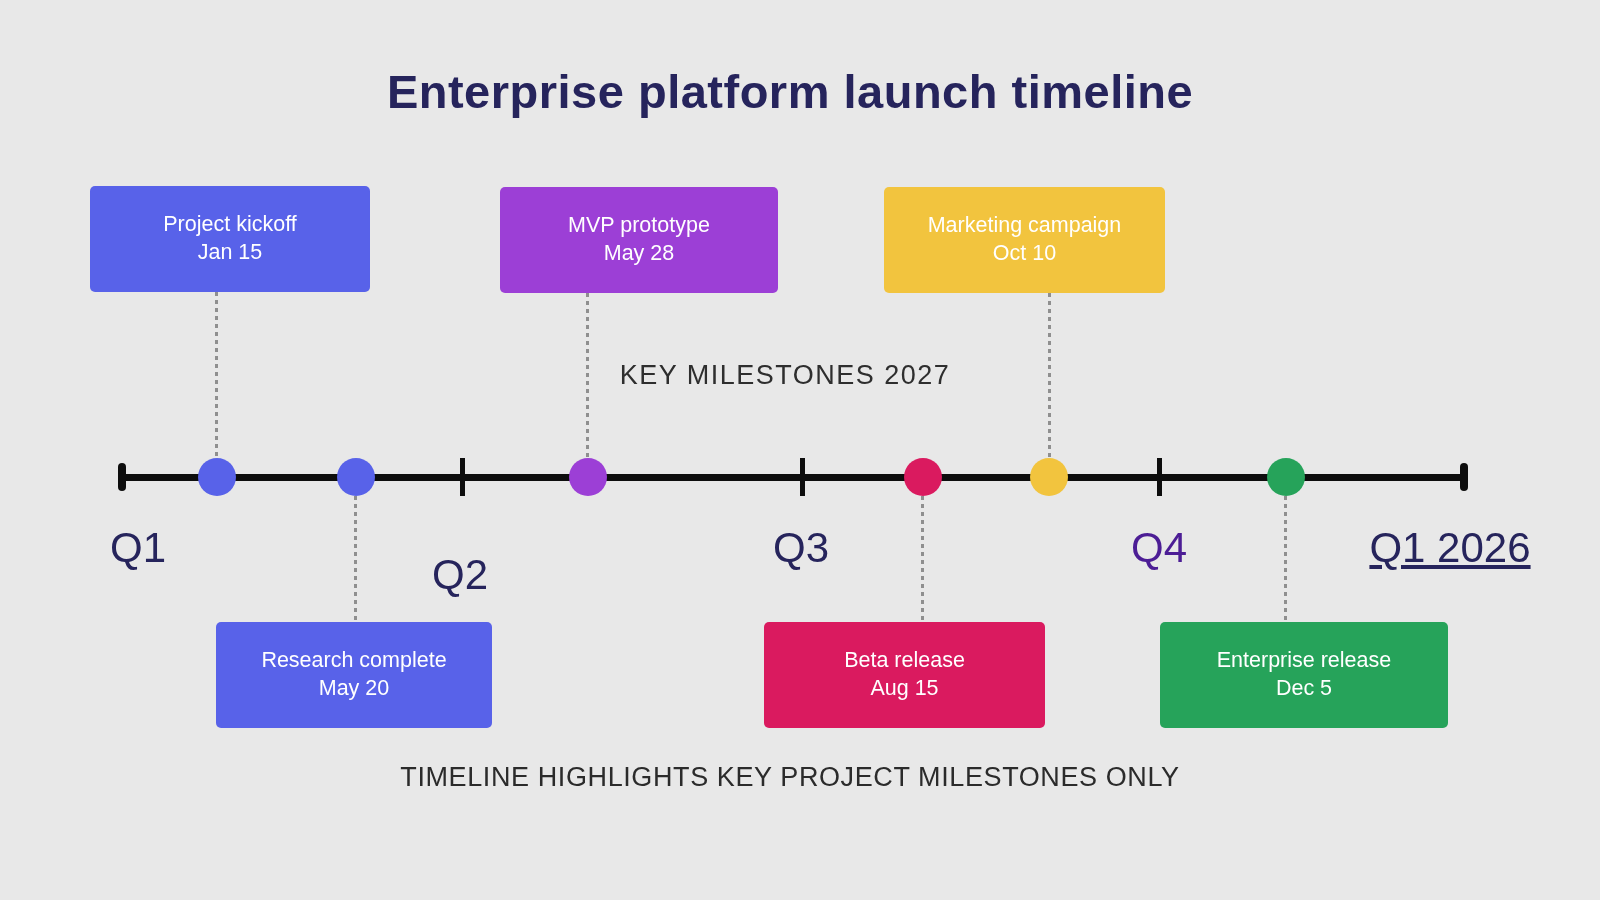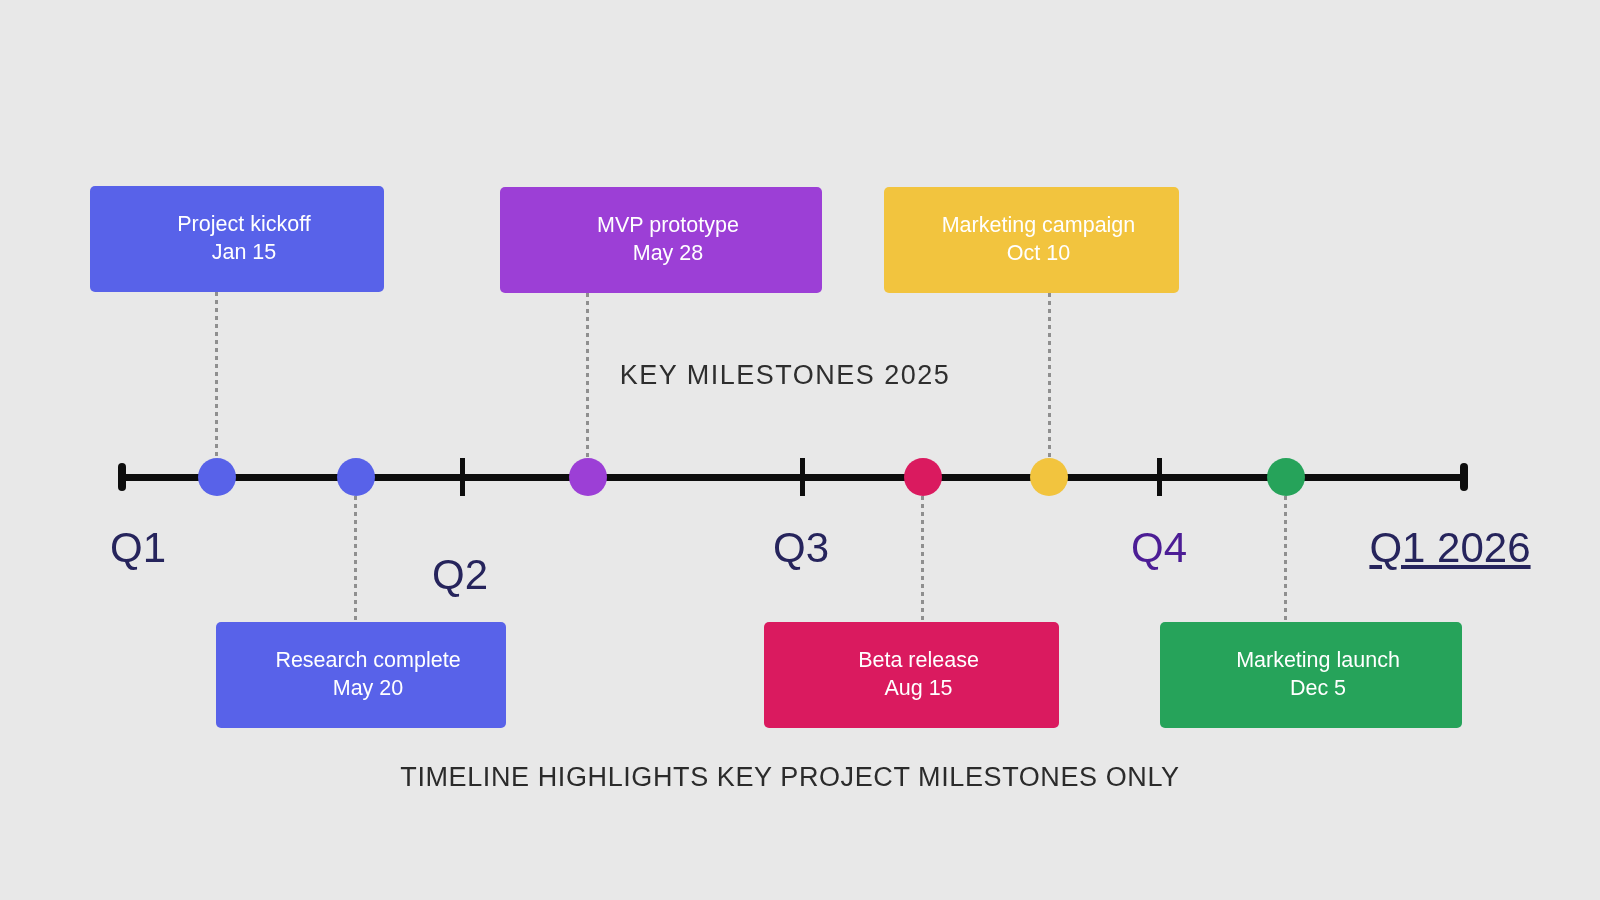--- a/index.html
+++ b/index.html
@@ -11,23 +11,23 @@
 
   .subtitle{position:absolute;left:485px;top:360px;width:600px;text-align:center;
             font-size:27px;letter-spacing:1.5px;color:#2E2E2E;}
 
   .footer{position:absolute;left:290px;top:762px;width:1000px;text-align:center;
           font-size:27px;letter-spacing:0.6px;color:#2B2B2B;}
 
   
   .card{position:absolute;height:106px;border-radius:5px;color:#FFFFFF;
         display:flex;flex-direction:column;align-items:center;justify-content:center;
-        text-align:center;font-size:21.5px;line-height:1.3;padding-left:14px;}
+        text-align:center;font-size:21.5px;line-height:1.3;}
   .card-kickoff   {left:90px;  top:186px; width:280px;}
-  .card-mvp       {left:500px; top:187px; width:308px;}
+  .card-mvp       {left:500px; top:187px; width:278px;}
   .card-marketing {left:884px; top:187px; width:281px;}
   .card-research  {left:216px; top:622px; width:276px;}
   .card-beta      {left:750px; top:622px; width:281px;margin-left:14px;}
   .card-enterprise{left:1160px;top:622px; width:288px;}
 
   
   .connector{position:absolute;width:3px;
      background-image:repeating-linear-gradient(to bottom,#8F8F8F 0 4px,transparent 4px 8px);}
   .conn-1{left:215px; top:292px;height:166px;}
   .conn-2{left:354px; top:496px;height:126px;}
@@ -52,22 +52,23 @@
   .qlabel{position:absolute;top:524px;width:240px;text-align:center;
           font-size:42px;color:#26245C;}
   .q1{left:18px;} .q2{left:340px;margin-top:27px;} .q3{left:681px;} .q4{left:1039px;}
   .q2026{left:1320px;width:260px;}
 </style>
 </head>
 <body>
 
 <div class="canvas" style="background-color: rgb(232, 232, 232);">
 
+  <div class="title" style="color: rgb(38, 36, 92);">Enterprise platform launch timeline</div>
 
-  <div class="subtitle" style="color: rgb(46, 46, 46);">KEY MILESTONES 2025</div>
+  <div class="subtitle" style="color: rgb(46, 46, 46);">KEY MILESTONES 2027</div>
 
   <div class="card card-kickoff" style="background-color: rgb(88, 98, 233);">
     <div>Project kickoff</div>
     <div>Jan 15</div>
   </div>
   <div class="card card-mvp" style="background-color: rgb(156, 63, 214);">
     <div>MVP prototype</div>
     <div>May 28</div>
   </div>
   <div class="card card-marketing" style="background-color: rgb(242, 196, 62);">
@@ -77,21 +78,21 @@
 
   <div class="card card-research" style="background-color: rgb(88, 98, 233);">
     <div>Research complete</div>
     <div>May 20</div>
   </div>
   <div class="card card-beta" style="background-color: rgb(218, 26, 95);">
     <div>Beta release</div>
     <div>Aug 15</div>
   </div>
   <div class="card card-enterprise" style="background-color: rgb(38, 163, 90);">
-    <div>Marketing launch</div>
+    <div>Enterprise release</div>
     <div>Dec 5</div>
   </div>
 
   <div class="connector conn-1"></div>
   <div class="connector conn-2"></div>
   <div class="connector conn-3"></div>
   <div class="connector conn-4"></div>
   <div class="connector conn-5"></div>
   <div class="connector conn-6"></div>
 

